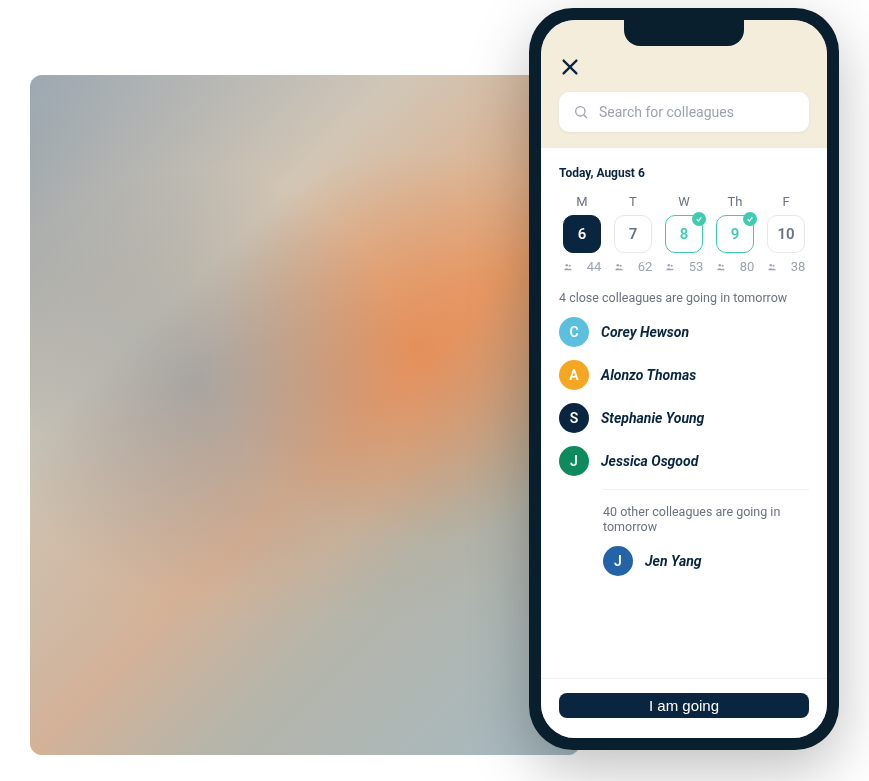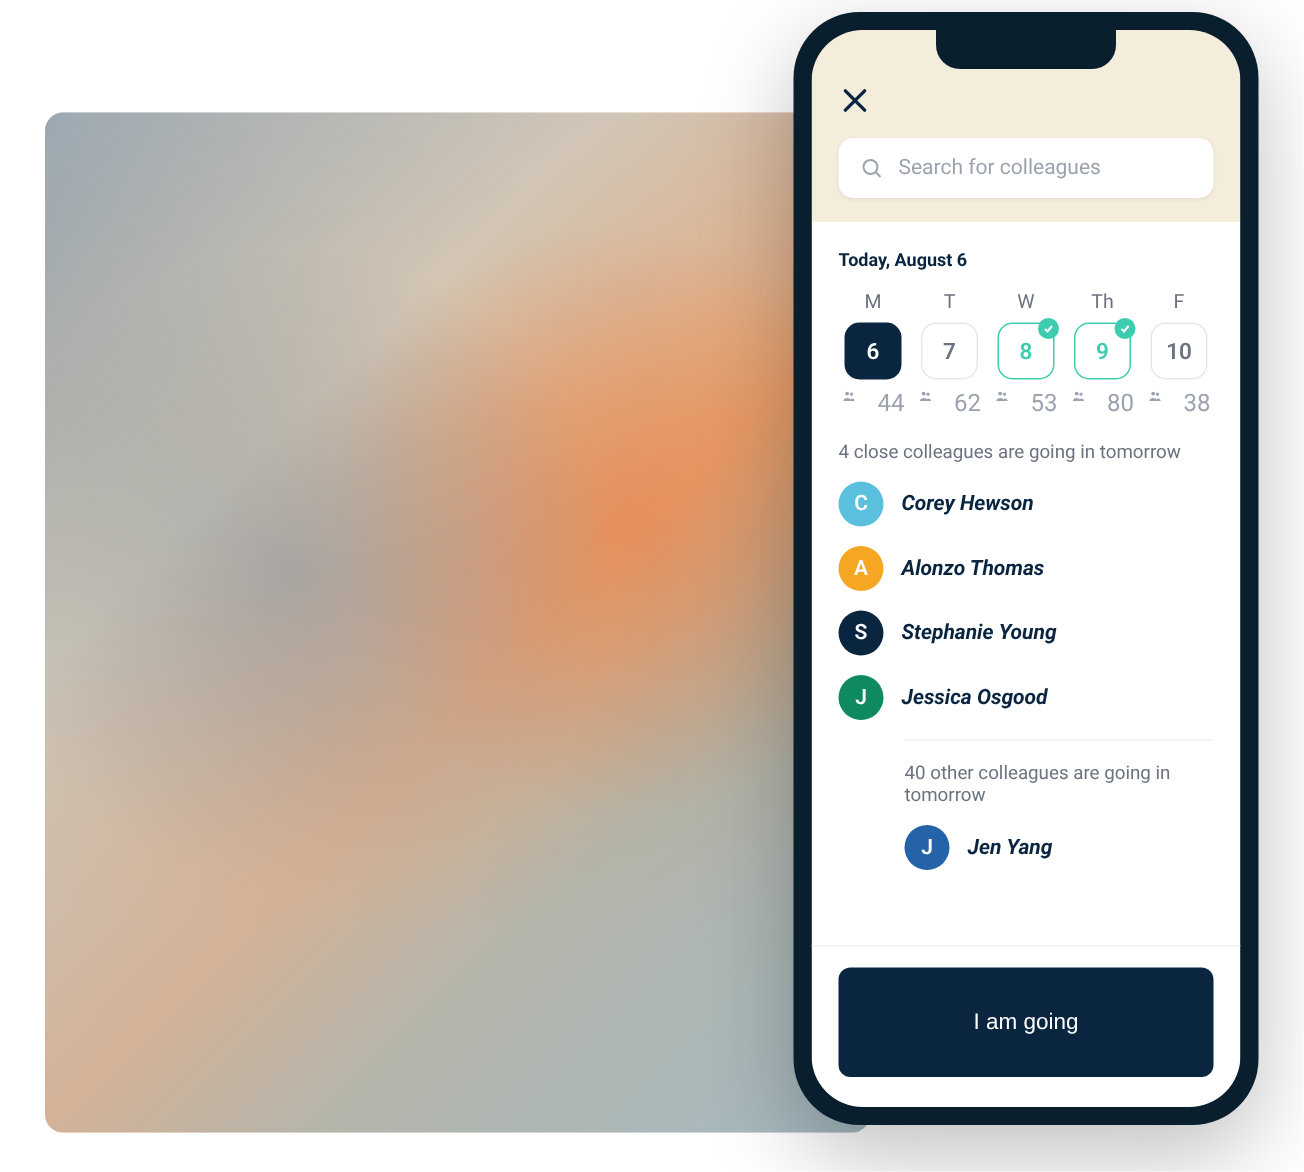--- a/index.html
+++ b/index.html
@@ -46,21 +46,21 @@
       transform: translateX(-50%);
       width: 120px;
       height: 26px;
       background: #0a1f2e;
       border-radius: 0 0 16px 16px;
       z-index: 10;
     }
     .phone-screen {
       width: 100%;
       height: 100%;
-      background: #000000;
+      background: #c4b5fd;
       border-radius: 34px;
       overflow: hidden;
       display: flex;
       flex-direction: column;
     }
     .screen-header {
       background: #f5eddc;
       padding: 36px 18px 16px 18px;
     }
     .close-icon {
@@ -148,23 +148,24 @@
       width: 14px;
       height: 14px;
       background: #3eccb0;
       border-radius: 50%;
       display: flex;
       align-items: center;
       justify-content: center;
     }
     .day-badge svg { width: 8px; height: 8px; color: #fff; }
     .day-count {
-      font-size: 16px;
+      font-size: 13px;
       color: #9ca3af;
       display: flex;
+      align-items: center;
       gap: 14px;
     }
     .people-icon {
       width: 10px;
       height: 10px;
     }
     .section-label {
       font-size: 12.5px;
       color: #6b7280;
       margin-bottom: 12px;
@@ -203,21 +204,21 @@
       padding: 14px 18px 20px 18px;
       background: #fff;
       border-top: 1px solid #f0f0f0;
     }
     .cta-button {
       width: 100%;
       background: #0a2540;
       color: #fff;
       border: none;
       border-radius: 8px;
-      padding: 28px;
+      padding: 4px;
       font-size: 15px;
       font-weight: 500;
       cursor: pointer;
     }
   </style>
 </head>
 <body>
 
 <div class="background-photo">
   <div class="photo-overlay"></div>

